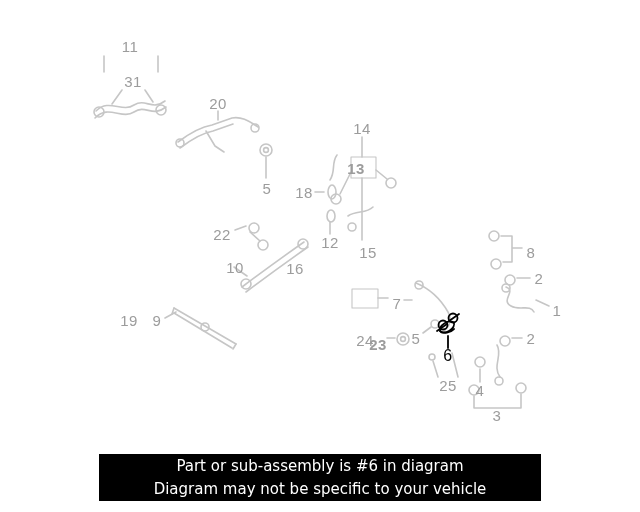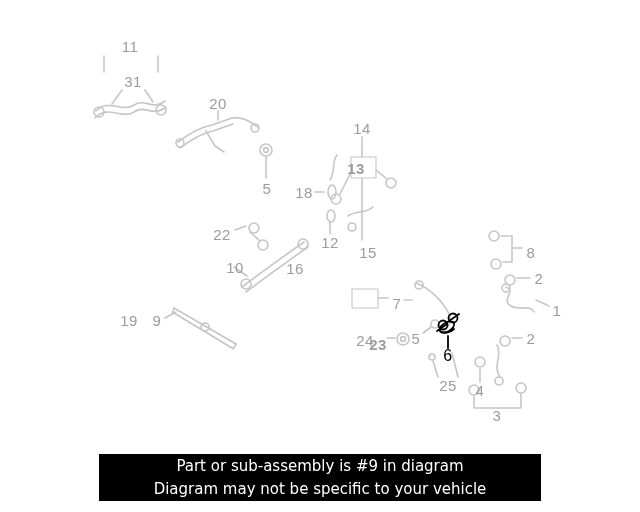--- a/index.html
+++ b/index.html
@@ -180,17 +180,17 @@
         <span class="part-label" style="left: 416px; top: 338px;">5</span>
         <span class="part-label" style="left: 531px; top: 338px;">2</span>
         <span class="part-label highlighted" style="left: 448px; top: 356px;">6</span>
         <span class="part-label" style="left: 448px; top: 385px;">25</span>
         <span class="part-label" style="left: 480px; top: 390px;">4</span>
         <span class="part-label" style="left: 497px; top: 415px;">3</span>
       </div>
   </div>
 
   <div class="banner">
-    <div>Part or sub-assembly is #9 in diagram</div>
+    <div>Part or sub-assembly is #6 in diagram</div>
     <div>Diagram may not be specific to your vehicle</div>
   </div>
 
 </div>
 
 </body></html>

